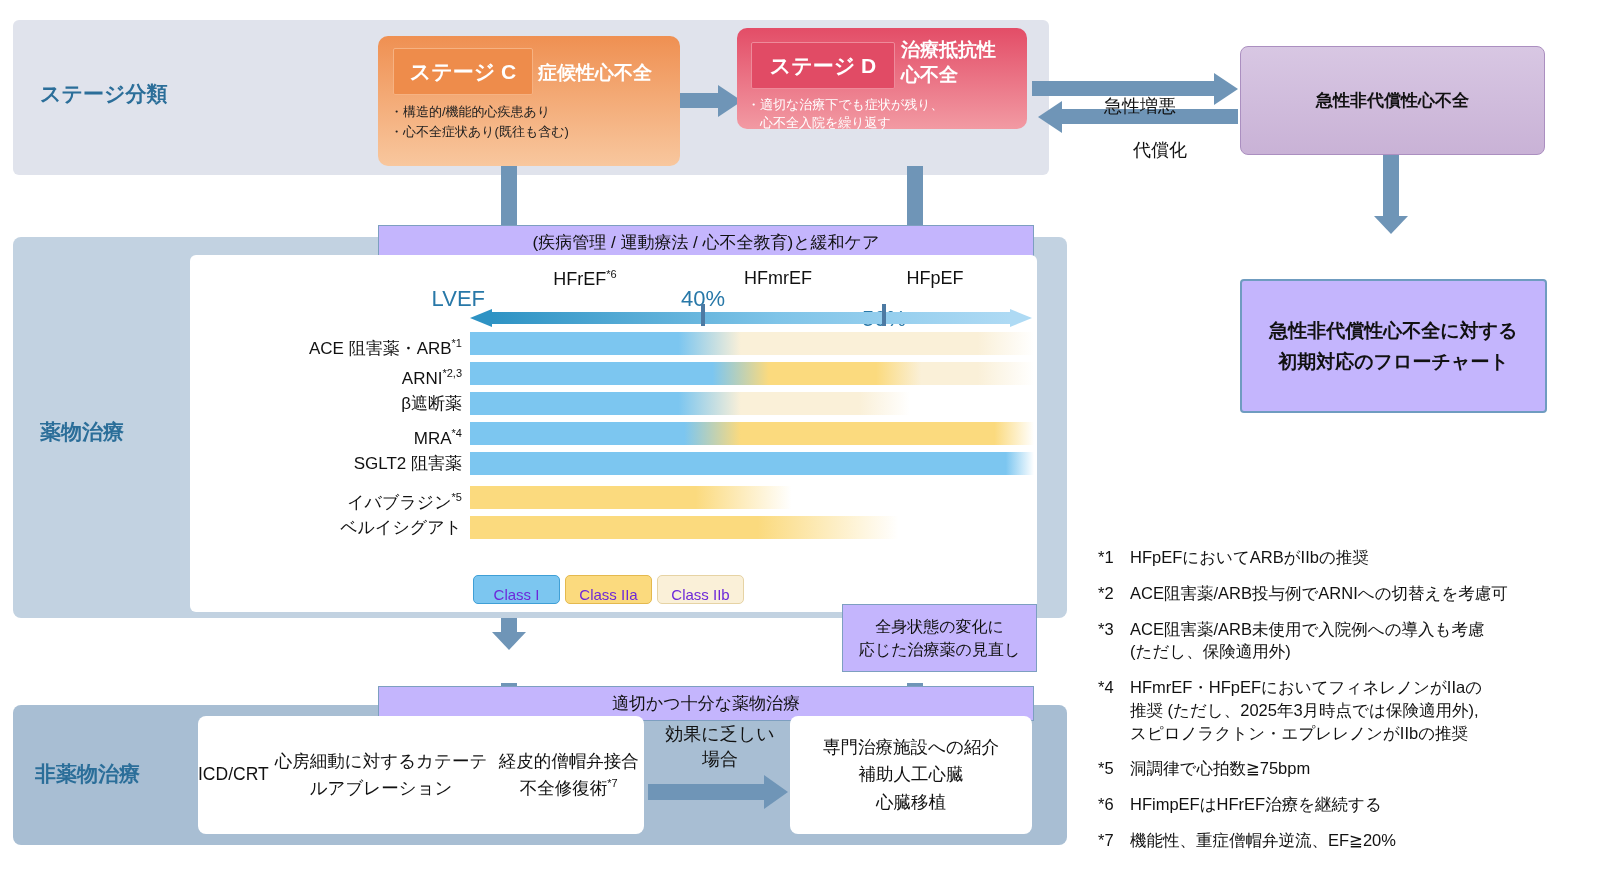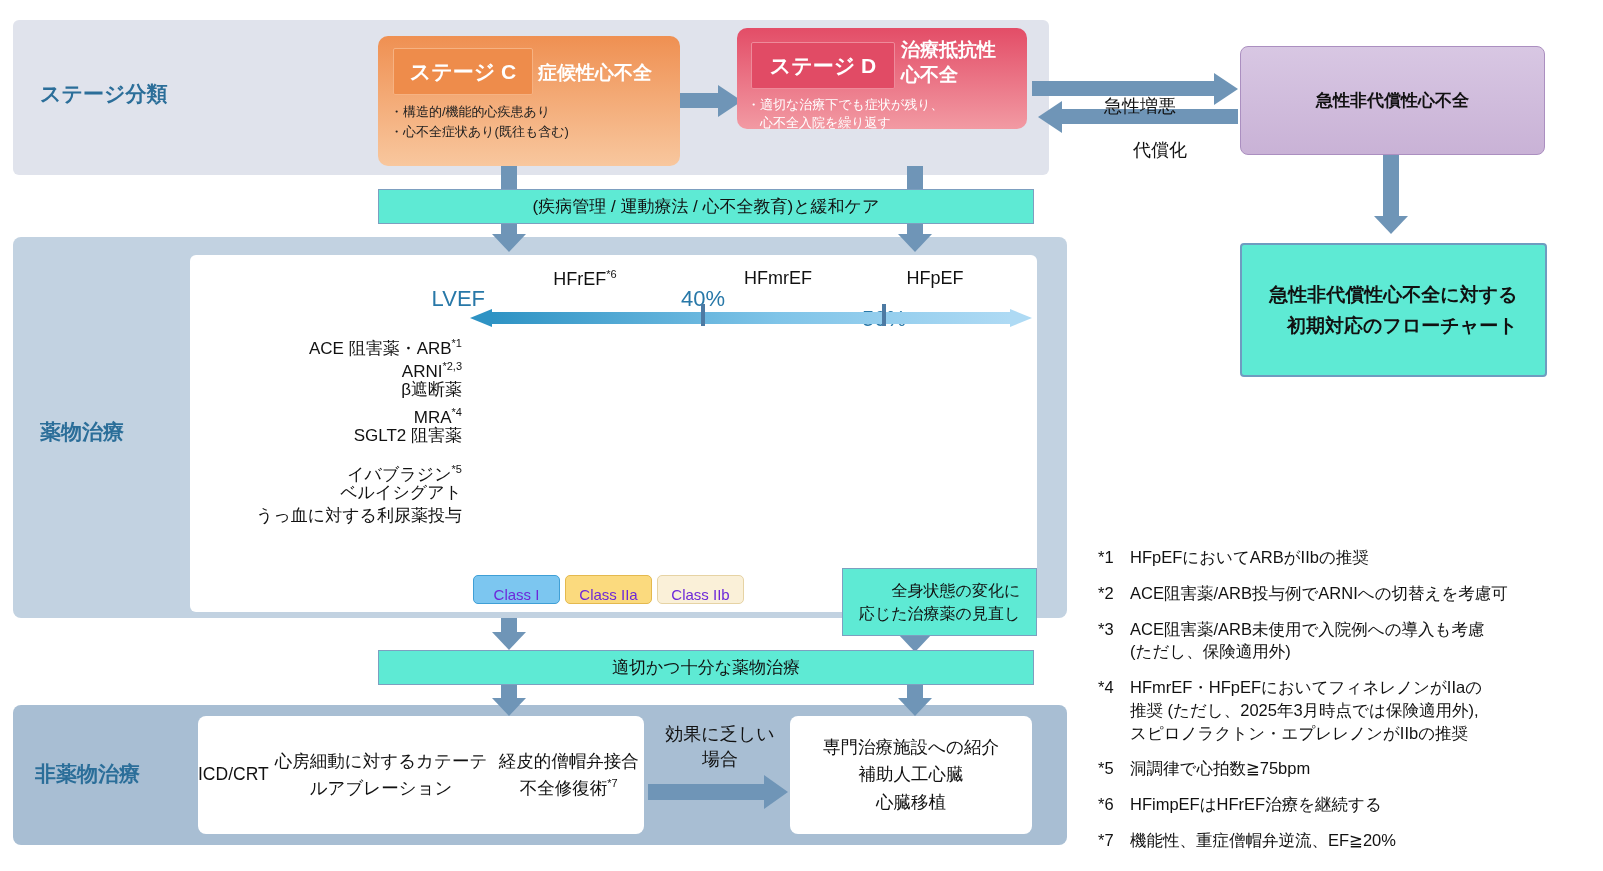--- a/index.html
+++ b/index.html
@@ -18,38 +18,38 @@
   .vshaft{position:absolute;width:16px;background:#6f95b7;z-index:1;}
   .vhead{position:absolute;width:0;height:0;border-left:17px solid transparent;
     border-right:17px solid transparent;border-top:18px solid #6f95b7;z-index:1;}
   .hshaft{position:absolute;height:15px;background:#6f95b7;z-index:1;}
   .hhead-r{position:absolute;width:0;height:0;border-top:16px solid transparent;
     border-bottom:16px solid transparent;border-left:24px solid #6f95b7;z-index:1;}
   .hhead-l{position:absolute;width:0;height:0;border-top:16px solid transparent;
     border-bottom:16px solid transparent;border-right:24px solid #6f95b7;z-index:1;}
   .flow-label{position:absolute;font-size:18px;color:#111;text-align:center;z-index:2;}
   
-  .outline-box{position:absolute;background:#5eead4;border:1.5px solid #7d9fc0;z-index:2;
-    display:flex;align-items:center;justify-content:center;font-size:17px;color:#111;text-align:right;}
+  .outline-box{position:absolute;background:#c4b5fd;border:1.5px solid #7d9fc0;z-index:2;
+    display:flex;align-items:center;justify-content:center;font-size:17px;color:#111;text-align:center;margin-top:36px;}
   .white-box{position:absolute;background:#fff;border-radius:8px;z-index:2;
     display:flex;align-items:center;justify-content:center;
     font-size:17.5px;line-height:1.55;text-align:center;color:#111;}
   
   #chart-panel{position:absolute;left:190px;top:255px;width:847px;height:357px;background:#fff;border-radius:6px;z-index:2;}
   .grp-header{position:absolute;width:140px;text-align:center;font-size:18px;color:#111;top:13px;}
   .axis-lab{position:absolute;font-size:22px;color:#2878a8;font-weight:normal;}
   .tickmark{position:absolute;width:4px;height:22px;background:#4d7aa3;top:49px;}
   #axis-line{position:absolute;left:302px;top:57px;width:518px;height:12px;
     background:linear-gradient(90deg,#2e93c4,#7fc4e8 55%,#aedaf4);}
   .axis-head-l{position:absolute;left:280px;top:54px;width:0;height:0;border-top:9px solid transparent;
     border-bottom:9px solid transparent;border-right:22px solid #2e93c4;}
   .axis-head-r{position:absolute;left:820px;top:54px;width:0;height:0;border-top:9px solid transparent;
     border-bottom:9px solid transparent;border-left:22px solid #aedaf4;}
   #bar-rows{position:absolute;left:0;top:77px;width:844px;}
-  .bar-row{display:flex;height:23px;flex-direction:column;}
+  .bar-row{display:flex;height:23px;margin-bottom:7px;}
   .bar-label{width:272px;padding-right:8px;text-align:right;font-size:17px;line-height:23px;color:#111;}
   .bar-label sup{font-size:11px;}
   .bar{width:564px;height:23px;}
   .chip{position:absolute;top:320px;width:85px;height:27px;border-radius:5px;display:flex;
     align-items:flex-end;justify-content:center;font-size:15px;color:#6d28d9;}
   
   #footnotes{position:absolute;left:1098px;top:546px;width:480px;z-index:2;}
   .fn-item{display:flex;margin-bottom:13px;font-size:16.5px;line-height:1.38;color:#111;}
   .fn-marker{flex:0 0 32px;}
   .fn-text{white-space:pre-line;}
@@ -153,24 +153,20 @@
           <div class="bar" style="background: linear-gradient(90deg, rgb(124, 198, 240) 0%, rgb(124, 198, 240) 95%, rgba(255, 255, 255, 0) 100%);"></div>
         </div>
         <div class="bar-row" style="margin-top: 11px;">
           <div class="bar-label">イバブラジン<sup>*5</sup></div>
           <div class="bar" style="background: linear-gradient(90deg, rgb(251, 218, 126) 0%, rgb(251, 218, 126) 40%, rgba(255, 255, 255, 0) 57%);"></div>
         </div>
         <div class="bar-row">
           <div class="bar-label">ベルイシグアト</div>
           <div class="bar" style="background: linear-gradient(90deg, rgb(251, 218, 126) 0%, rgb(251, 218, 126) 51%, rgba(255, 255, 255, 0) 76%);"></div>
         </div>
-        <div class="bar-row">
-          <div class="bar-label">うっ血に対する利尿薬投与</div>
-          <div class="bar" style="background: linear-gradient(90deg, rgb(124, 198, 240) 0%, rgb(124, 198, 240) 95%, rgba(255, 255, 255, 0) 100%);"></div>
-        </div>
       </div>
 
     <div class="chip" style="left: 283px; border: 1.5px solid rgb(63, 159, 214); background: rgb(124, 198, 240);">
         <span>Class I</span>
       </div>
     <div class="chip" style="left: 375px; border: 1.5px solid rgb(228, 185, 78); background: rgb(251, 218, 126);">
         <span>Class IIa</span>
       </div>
     <div class="chip" style="left: 467px; border: 1.5px solid rgb(230, 211, 164); background: rgb(250, 240, 216);">
         <span>Class IIb</span>

